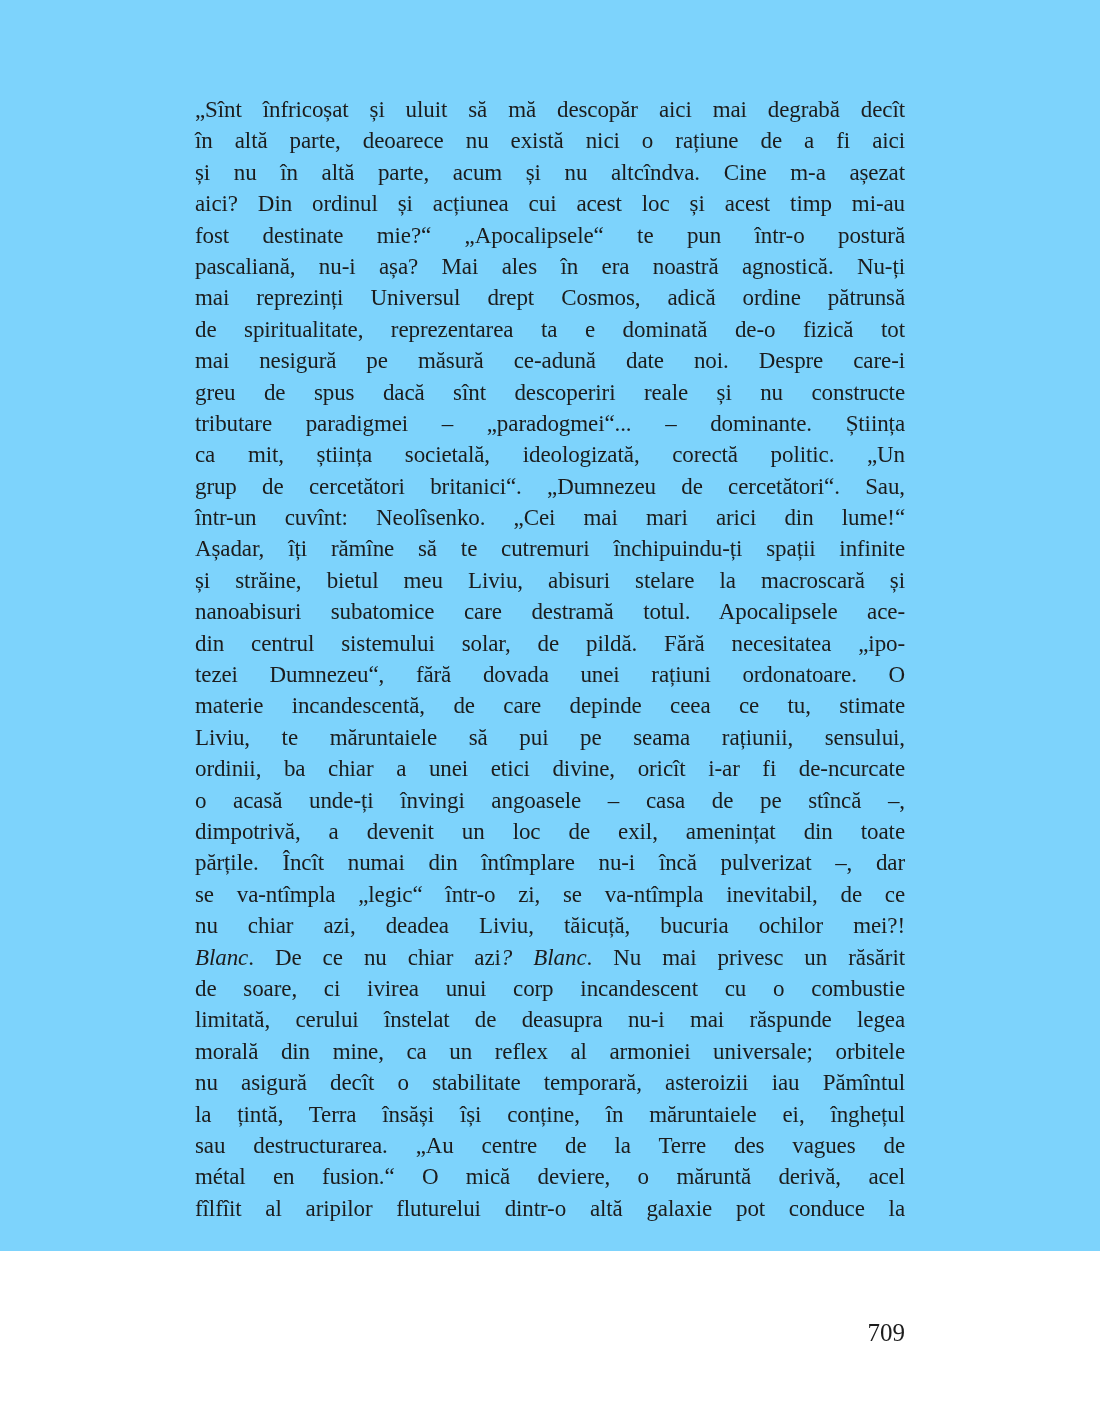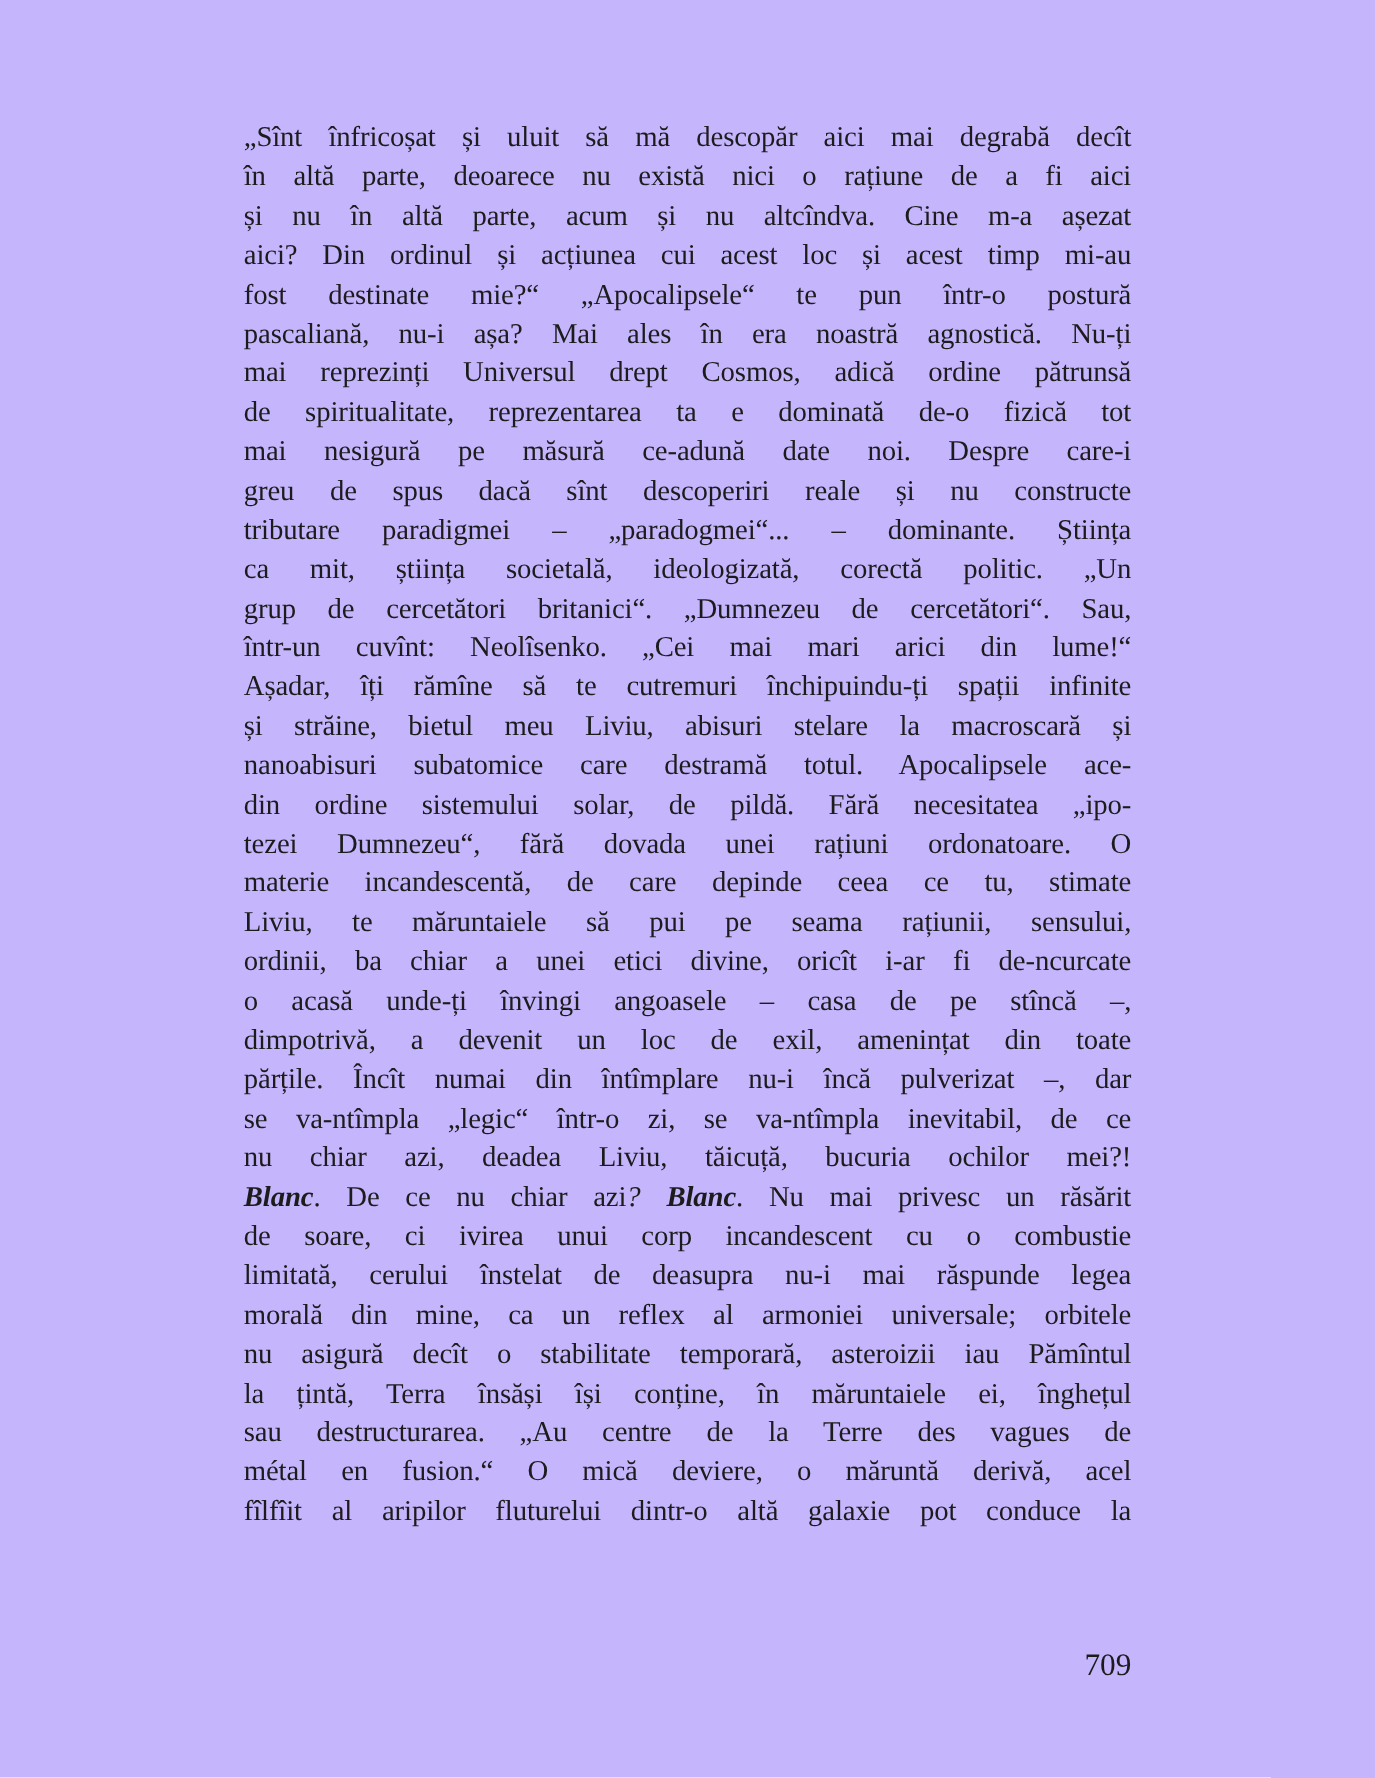--- a/index.html
+++ b/index.html
@@ -12,41 +12,41 @@
     height: 1422px;
     position: relative;
     font-family: "Liberation Serif", serif;
     color: #1c1c1c;
   }
   .page {
     position: absolute;
     left: 0;
     top: 0;
     width: 1100px;
-    height: 1422px;
-    background: #c4b5fd;
+    height: 1251px;
+    background: #7dd3fc;
   }
   .text-block {
     position: absolute;
     left: 195px;
     top: 94px;
     width: 710px;
   }
   .line {
     font-size: 23px;
     line-height: 31.4px;
     height: 31.4px;
     text-align: justify;
     text-align-last: justify;
     white-space: normal;
     letter-spacing: -0.1px;
   }
   .seg-regular { font-style: normal; font-weight: normal; }
   .seg-italic { font-style: italic; }
-  .seg-bold-italic { font-style: italic; font-weight: bold; }
+  .seg-bold-italic { font-style: italic; font-weight: normal; }
   .page-number {
     position: absolute;
     right: 195px;
     top: 1318px;
     font-size: 25px;
     line-height: 30px;
     text-align: left;
     color: #1c1c1c;
   }
 </style>
@@ -65,21 +65,21 @@
       <div class="line">de spiritualitate, reprezentarea ta e dominată de-o fizică tot</div>
       <div class="line">mai nesigură pe măsură ce-adună date noi. Despre care-i</div>
       <div class="line">greu de spus dacă sînt descoperiri reale și nu constructe</div>
       <div class="line">tributare paradigmei – „paradogmei“... – dominante. Știința</div>
       <div class="line">ca mit, știința societală, ideologizată, corectă politic. „Un</div>
       <div class="line">grup de cercetători britanici“. „Dumnezeu de cercetători“. Sau,</div>
       <div class="line">într-un cuvînt: Neolîsenko. „Cei mai mari arici din lume!“</div>
       <div class="line">Așadar, îți rămîne să te cutremuri închipuindu-ți spații infinite</div>
       <div class="line">și străine, bietul meu Liviu, abisuri stelare la macroscară și</div>
       <div class="line">nanoabisuri subatomice care destramă totul. Apocalipsele ace-</div>
-      <div class="line">din ordine sistemului solar, de pildă. Fără necesitatea „ipo-</div>
+      <div class="line">din centrul sistemului solar, de pildă. Fără necesitatea „ipo-</div>
       <div class="line">tezei Dumnezeu“, fără dovada unei rațiuni ordonatoare. O</div>
       <div class="line">materie incandescentă, de care depinde ceea ce tu, stimate</div>
       <div class="line">Liviu, te măruntaiele să pui pe seama rațiunii, sensului,</div>
       <div class="line">ordinii, ba chiar a unei etici divine, oricît i-ar fi de-ncurcate</div>
       <div class="line">o acasă unde-ți învingi angoasele – casa de pe stîncă –,</div>
       <div class="line">dimpotrivă, a devenit un loc de exil, amenințat din toate</div>
       <div class="line">părțile. Încît numai din întîmplare nu-i încă pulverizat –, dar</div>
       <div class="line">se va-ntîmpla „legic“ într-o zi, se va-ntîmpla inevitabil, de ce</div>
       <div class="line">nu chiar azi, deadea Liviu, tăicuță, bucuria ochilor mei?!</div>
       <div class="line"><span class="seg-bold-italic">Blanc</span><span class="seg-regular">. De ce nu chiar azi</span><span class="seg-italic">? </span><span class="seg-bold-italic">Blanc</span><span class="seg-regular">. Nu mai privesc un răsărit</span></div>

